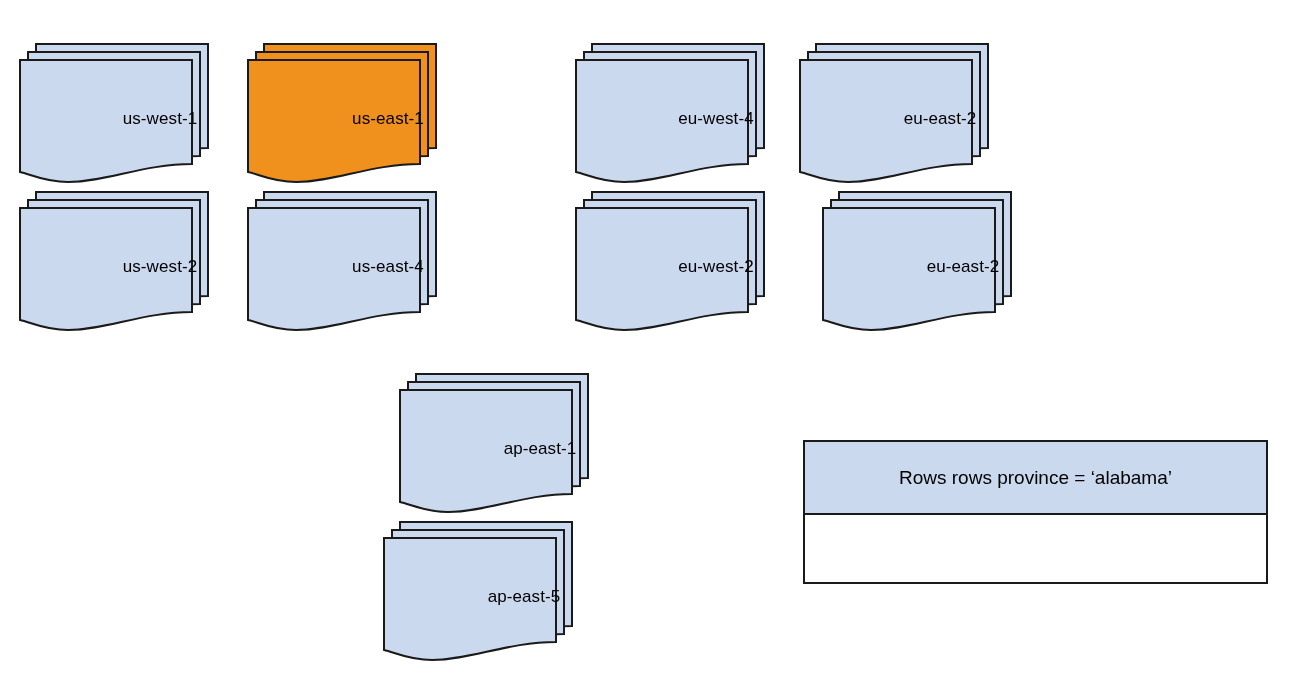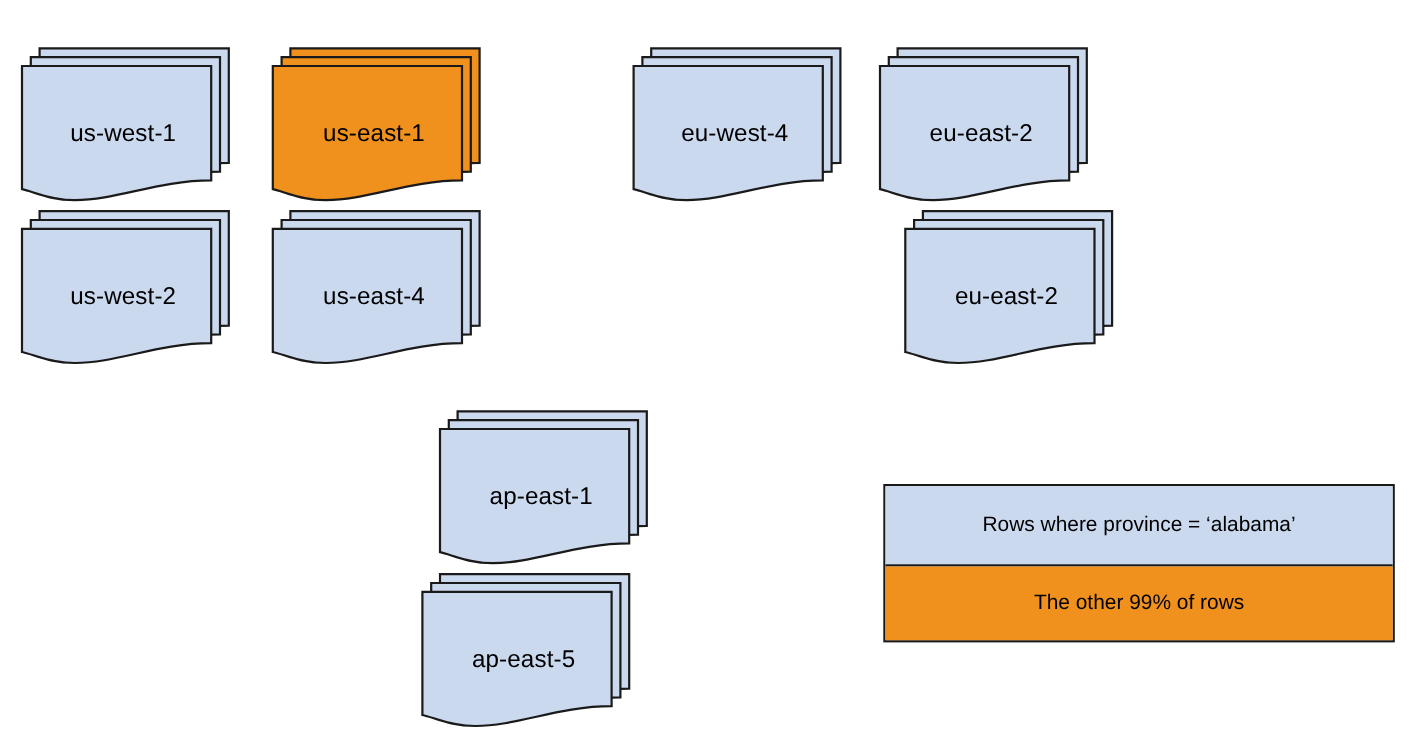--- a/index.html
+++ b/index.html
@@ -13,26 +13,27 @@
   }
   #canvas{position:absolute;left:0;top:0;width:1296px;height:680px;}
 
   .stack{position:absolute;}
   .stack svg{position:absolute;left:0;top:0;overflow:visible;display:block;}
   .stack .lbl{
     position:absolute;
     left:0;
     width:184px;
     text-align:center;
-    font-size:22px;
+    font-size:17px;
     color:#000000;
     line-height:1;
     letter-spacing:0.1px;
     white-space:nowrap;
     pointer-events:none;
+    padding-left:48px;
   }
 
   
   .legend{
     position:absolute;
     box-sizing:border-box;
     border:2px solid #1a1a1a;
     display:flex;
     flex-direction:column;
   }
@@ -128,20 +129,34 @@
         </g>
         <g transform="translate(8,8)">
           <path d="M 0 0 L 172 0 L 172 104 C 123.83999999999999 104 86 122 48.160000000000004 122 C 24.080000000000002 122 10.32 114 0 112 Z" fill="#CBD9EF" stroke="#1A1A1A" stroke-width="2" stroke-linejoin="miter"></path>
         </g>
         <g transform="translate(0,16)">
           <path d="M 0 0 L 172 0 L 172 104 C 123.83999999999999 104 86 122 48.160000000000004 122 C 24.080000000000002 122 10.32 114 0 112 Z" fill="#CBD9EF" stroke="#1A1A1A" stroke-width="2" stroke-linejoin="miter"></path>
         </g>
       </svg>
       <div class="lbl" style="top: 66px;">us-east-4</div>
     </div>
+    <div class="stack" style="left: 576px; top: 192px; width: 188px; height: 144px;">
+      <svg width="192" height="148" viewBox="0 0 192 148">
+        <g transform="translate(16,0)">
+          <path d="M 0 0 L 172 0 L 172 104 C 123.83999999999999 104 86 122 48.160000000000004 122 C 24.080000000000002 122 10.32 114 0 112 Z" fill="#CBD9EF" stroke="#1A1A1A" stroke-width="2" stroke-linejoin="miter"></path>
+        </g>
+        <g transform="translate(8,8)">
+          <path d="M 0 0 L 172 0 L 172 104 C 123.83999999999999 104 86 122 48.160000000000004 122 C 24.080000000000002 122 10.32 114 0 112 Z" fill="#CBD9EF" stroke="#1A1A1A" stroke-width="2" stroke-linejoin="miter"></path>
+        </g>
+        <g transform="translate(0,16)">
+          <path d="M 0 0 L 172 0 L 172 104 C 123.83999999999999 104 86 122 48.160000000000004 122 C 24.080000000000002 122 10.32 114 0 112 Z" fill="#CBD9EF" stroke="#1A1A1A" stroke-width="2" stroke-linejoin="miter"></path>
+        </g>
+      </svg>
+      <div class="lbl" style="top: 66px;">eu-west-2</div>
+    </div>
     <div class="stack" style="left: 823px; top: 192px; width: 188px; height: 144px;">
       <svg width="192" height="148" viewBox="0 0 192 148">
         <g transform="translate(16,0)">
           <path d="M 0 0 L 172 0 L 172 104 C 123.83999999999999 104 86 122 48.160000000000004 122 C 24.080000000000002 122 10.32 114 0 112 Z" fill="#CBD9EF" stroke="#1A1A1A" stroke-width="2" stroke-linejoin="miter"></path>
         </g>
         <g transform="translate(8,8)">
           <path d="M 0 0 L 172 0 L 172 104 C 123.83999999999999 104 86 122 48.160000000000004 122 C 24.080000000000002 122 10.32 114 0 112 Z" fill="#CBD9EF" stroke="#1A1A1A" stroke-width="2" stroke-linejoin="miter"></path>
         </g>
         <g transform="translate(0,16)">
           <path d="M 0 0 L 172 0 L 172 104 C 123.83999999999999 104 86 122 48.160000000000004 122 C 24.080000000000002 122 10.32 114 0 112 Z" fill="#CBD9EF" stroke="#1A1A1A" stroke-width="2" stroke-linejoin="miter"></path>
@@ -172,19 +187,16 @@
           <path d="M 0 0 L 172 0 L 172 104 C 123.83999999999999 104 86 122 48.160000000000004 122 C 24.080000000000002 122 10.32 114 0 112 Z" fill="#CBD9EF" stroke="#1A1A1A" stroke-width="2" stroke-linejoin="miter"></path>
         </g>
         <g transform="translate(0,16)">
           <path d="M 0 0 L 172 0 L 172 104 C 123.83999999999999 104 86 122 48.160000000000004 122 C 24.080000000000002 122 10.32 114 0 112 Z" fill="#CBD9EF" stroke="#1A1A1A" stroke-width="2" stroke-linejoin="miter"></path>
         </g>
       </svg>
       <div class="lbl" style="top: 66px;">ap-east-5</div>
     </div>
     <div class="legend" style="left: 803px; top: 440px; width: 465px; height: 144px;">
       <div class="legend-row first" style="background: rgb(203, 217, 239); height: 73px;">
-        <span>Rows where province = ‘alabama’</span>
+        <span>Rows rows province = ‘alabama’</span>
       </div>
-      <div class="legend-row" style="background: rgb(239, 145, 28); height: 67px;">
-        <span>The other 99% of rows</span>
-      </div>
     </div>
   </div>
 
 </body></html>

